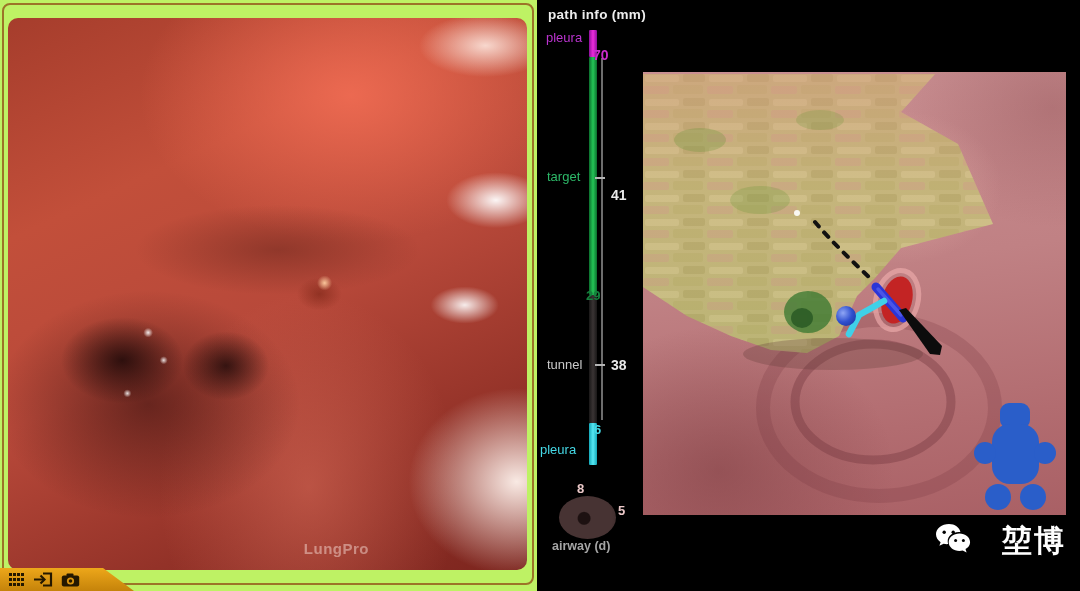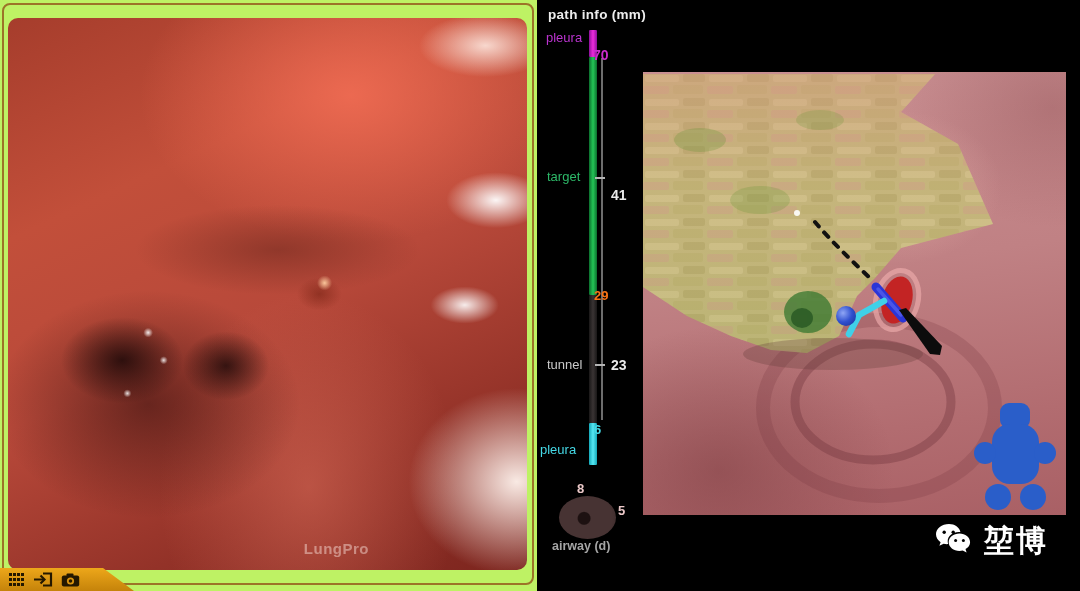--- a/index.html
+++ b/index.html
@@ -64,21 +64,21 @@
   .ruler { left:64px; top:58px; width:2px; height:362px; background:#6d6d6d; }
   .tick  { left:58px; width:10px; height:2px; background:#b5b5b5; }
   .tick-41 { top:177px; } .tick-23 { top:364px; }
 
   .lbl { position:absolute; font-size:13px; }
   .val { position:absolute; font-size:14px; font-weight:bold; }
   .lbl-pleura { left:9px;  top:30px;  color:#bb33cf; }
   .val-70     { left:56px; top:47px;  color:#cc2ccc; }
   .lbl-target { left:10px; top:169px; color:#2db868; }
   .val-41     { left:74px; top:187px; color:#e9e9e9; }
-  .val-29     { left:49px; top:288px; color:#f97316; font-size:13px;margin-left:8px; }
+  .val-29     { left:49px; top:288px; color:#15803d; font-size:13px; }
   .lbl-tunnel { left:10px; top:357px; color:#c9c9c9; }
   .val-23     { left:74px; top:357px; color:#e9e9e9; }
   .val-6      { left:57px; top:422px; color:#45d9e6; font-size:13px; }
   .lbl-airway { left:3px;  top:442px; color:#45d9e6; }
 
   .airway-ellipse {
     left:22px; top:496px; width:57px; height:43px; border-radius:50%;
     background:radial-gradient(circle at 44% 52%, #1d1111 0 15%, #473333 18% 72%, #372727 100%);
   }
   .val-8 { left:40px; top:481px; color:#ecc9c9; font-size:13px; }
@@ -89,21 +89,21 @@
     left:106px; top:72px; width:423px; height:443px; overflow:hidden;
     background:
       radial-gradient(ellipse 150px 110px at 60% 26%, rgba(232,178,172,.55), transparent 70%),
       radial-gradient(ellipse 230px 190px at 18% 90%, rgba(122,58,62,.5),  transparent 76%),
       radial-gradient(ellipse 200px 160px at 97% 8%,  rgba(138,74,78,.35), transparent 75%),
       linear-gradient(172deg,#c98f92 0%, #c08184 45%, #b26c70 78%, #a96065 100%);
   }
   .viewport svg { display:block; }
 
   .brand {
-    left:398px; top:521px; display:flex; align-items:center; gap:9px; color:#fff;
+    left:398px; top:521px; display:flex; align-items:center; gap:27px; color:#fff;
   }
   .brand-name { font-size:30px; font-weight:bold; letter-spacing:2px;
     font-family:"DejaVu Sans","Liberation Sans",sans-serif; }
 </style>
 </head>
 <body>
 
 <div class="left-panel">
   <div class="frame"></div>
   <div class="video">
@@ -160,21 +160,21 @@
   <div class="abs ruler"></div>
   <div class="abs tick tick-41"></div>
   <div class="abs tick tick-23"></div>
 
   <div class="lbl lbl-pleura">pleura</div>
   <div class="val val-70">70</div>
   <div class="lbl lbl-target">target</div>
   <div class="val val-41">41</div>
   <div class="val val-29">29</div>
   <div class="lbl lbl-tunnel">tunnel</div>
-  <div class="val val-23">23</div>
+  <div class="val val-23">38</div>
   <div class="val val-6">6</div>
   <div class="lbl lbl-airway">pleura</div>
 
   <div class="abs airway-ellipse"></div>
   <div class="val val-8">8</div>
   <div class="val val-5">5</div>
   <div class="lbl lbl-airway-d">airway (d)</div>
 
   <div class="abs viewport">
     <svg width="423" height="443" viewBox="0 0 423 443">

